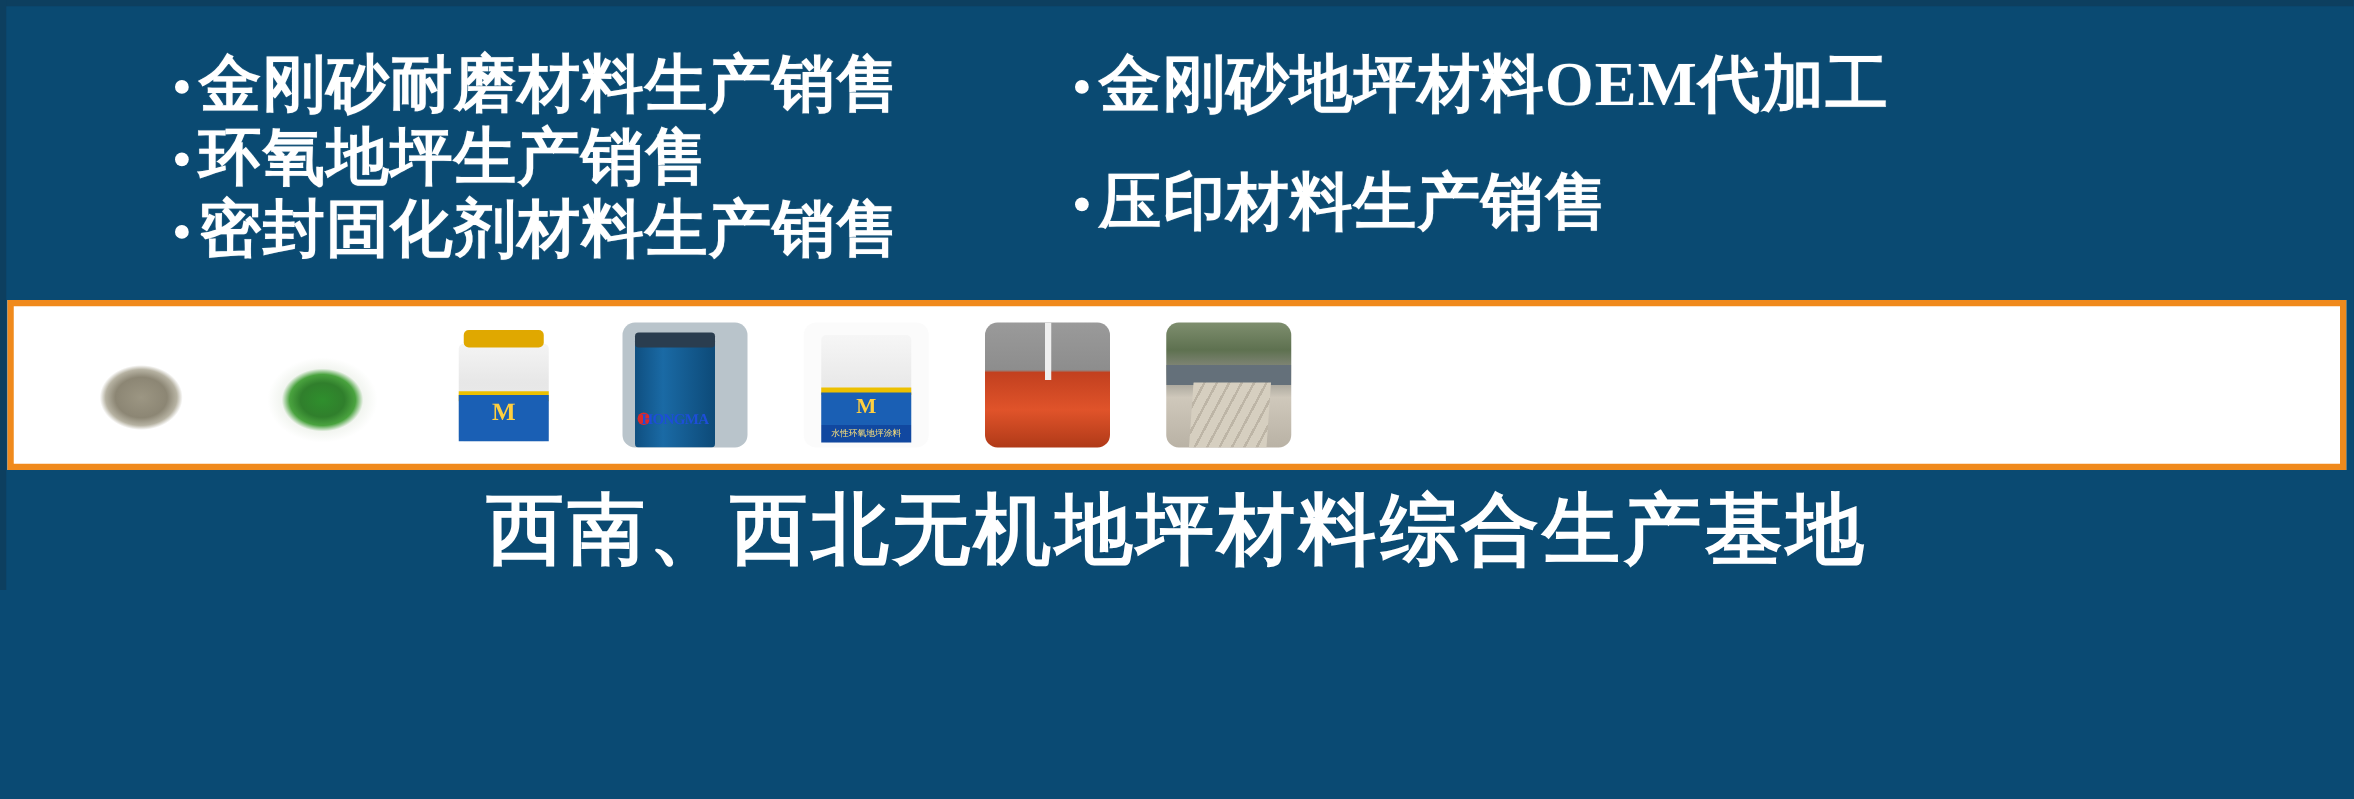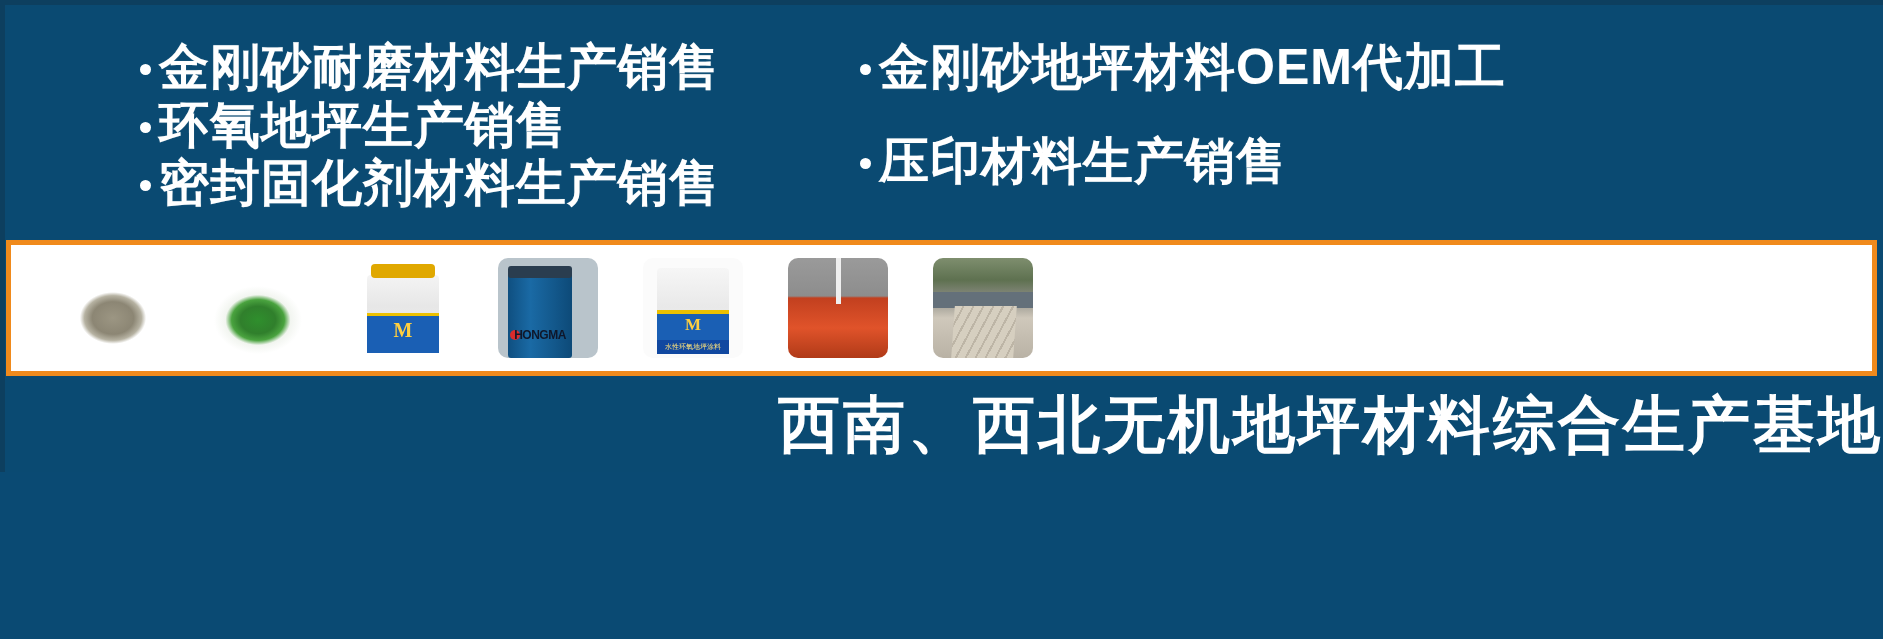--- a/index.html
+++ b/index.html
@@ -5,21 +5,21 @@
   html, body {
     margin: 0;
     padding: 0;
     background: #0a4a73;
   }
   .banner {
     position: relative;
     width: 1883px;
     height: 472px;
     background: #0a4a72;
-    font-family: Liberation Sans, sans-serif;
+    font-family: Liberation Serif, serif;
     overflow: hidden;
     box-sizing: border-box;
   }
   
   .top-edge {
     position: absolute;
     left: 0; top: 0;
     width: 100%; height: 5px;
     background: #0d3f5f;
   }
@@ -152,21 +152,21 @@
   }
   .thumb.t-drum .drum-top {
     position: absolute; left: 10%; top: 8%;
     width: 64%; height: 12%;
     background: #2a3d4f;
     border-radius: 3px;
   }
   .thumb.t-drum .drum-label {
     position: absolute; left: 10%; top: 70%;
     width: 64%;
-    color: #0f172a; font-size: 12px; font-weight: bold;
+    color: #1d4ed8; font-size: 12px; font-weight: bold;
     text-align: center; letter-spacing: -0.5px;
   }
   .thumb.t-drum .drum-dot {
     position: absolute; left: 12%; top: 72%;
     width: 10px; height: 10px; border-radius: 50%;
     background: #d92b2b;
   }
   .thumb.t-bucket2 { background: #fbfbfb; }
   .thumb.t-bucket2 .body {
     position: absolute; left: 14%; top: 10%;
@@ -228,21 +228,21 @@
     font-weight: bold;
     white-space: nowrap;
     letter-spacing: 1px;
   }
 
   
   .headline {
     position: absolute;
     left: 0; top: 385px;
     width: 100%;
-    text-align: right;
+    text-align: center;
     color: #ffffff;
     font-size: 62px;
     font-weight: bold;
     letter-spacing: 3px;
     line-height: 80px;
     white-space: nowrap;
   }
   .subline {
     position: absolute;
     left: 0; top: 468px;

